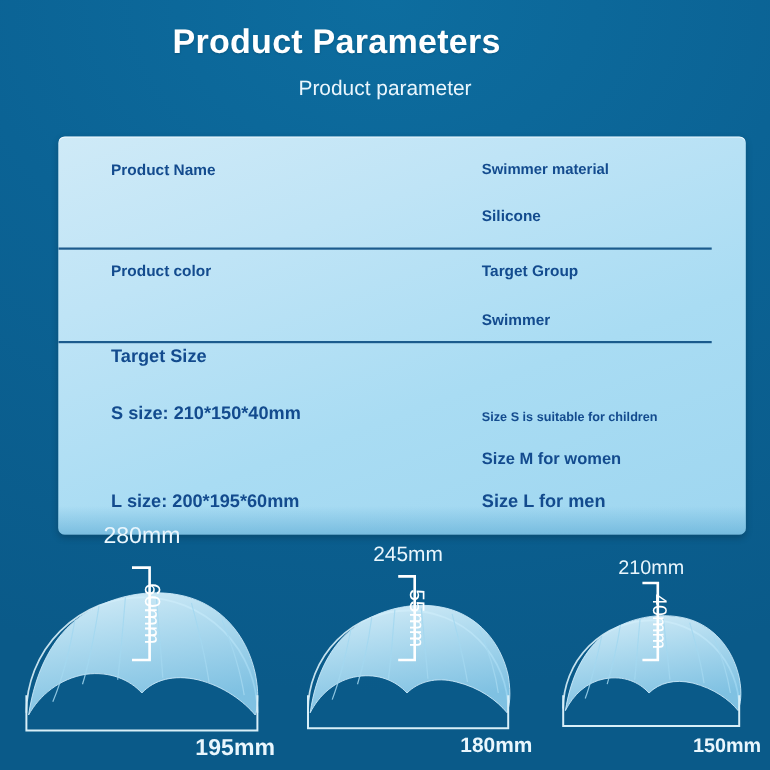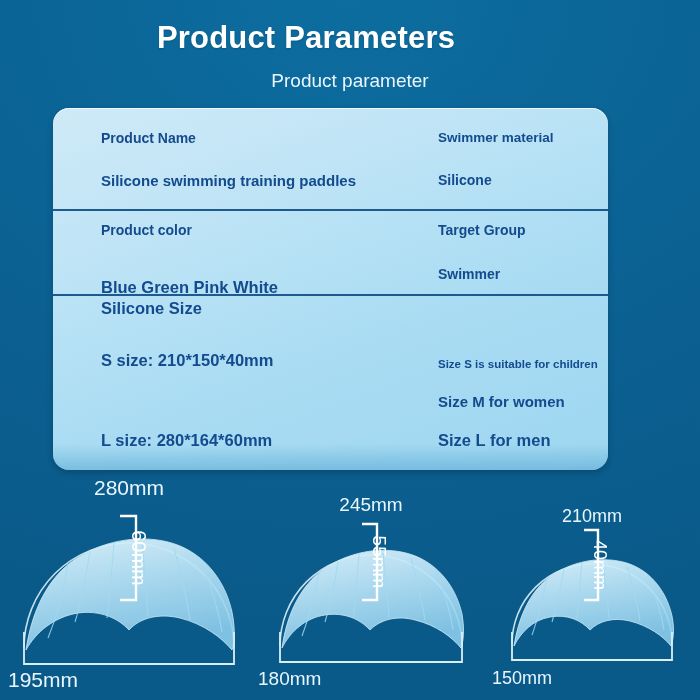--- a/index.html
+++ b/index.html
@@ -24,22 +24,22 @@
     text-shadow:0 1px 2px rgba(0,0,0,.18);
   }
   .subtitle{
     position:absolute;top:70px;left:0;width:700px;
     text-align:center;
     font-size:19px;color:#eaf6fd;font-weight:normal;
   }
 
   
   .card{
-    position:absolute;left:53px;top:108px;width:555px;height:362px;
-    border-radius:16px;
+    position:absolute;left:53px;top:124px;width:625px;height:362px;
+    border-radius:6px;
     background:linear-gradient(160deg,#cfeaf7 0%,#bfe4f6 28%,#a9dcf3 62%,#9ed6f0 100%);
     box-shadow:0 3px 7px rgba(0,0,0,.20), inset 0 1px 0 rgba(255,255,255,.75);
     overflow:hidden;
   }
   .card:after{
     content:"";position:absolute;left:0;right:0;bottom:0;height:26px;
     background:linear-gradient(to bottom, rgba(120,190,225,0) 0%, rgba(84,165,208,.55) 100%);
     pointer-events:none;
   }
 
@@ -72,22 +72,22 @@
   .panel{position:absolute;top:0;height:228px;}
   .panel.p1{left:8px;width:242px;}
   .panel.p2{left:258px;width:226px;}
   .panel.p3{left:492px;width:200px;}
 
   .top-label{
     position:absolute;left:0;width:100%;text-align:center;
     color:#e9f6fd;font-weight:normal;
   }
   .bot-label{
-    position:absolute;left:0;width:100%;text-align:left;
-    color:#e9f6fd;font-weight:normal;
+    position:absolute;left:0;width:100%;text-align:right;
+    color:#e9f6fd;font-weight:bold;
   }
   .p1 .top-label{top:4px;font-size:21px;}
   .p2 .top-label{top:22px;font-size:19px;}
   .p3 .top-label{top:34px;font-size:18px;}
   .p1 .bot-label{top:196px;font-size:21px;}
   .p2 .bot-label{top:196px;font-size:19px;}
   .p3 .bot-label{top:196px;font-size:18px;}
 
   .svgwrap{position:absolute;left:0;top:0;width:100%;height:228px;}
   .vert-label{
@@ -98,36 +98,34 @@
 <body>
 
 <div class="page">
 
   <div class="title">Product Parameters</div>
   <div class="subtitle">Product parameter</div>
 
   <div class="card">
 
     <div class="row lbl c-left t14" style="top:22px;">Product Name</div>
-    <div class="row lbl c-left t15" style="top:64px;">Silicone swimming training paddles</div>
     <div class="row lbl c-right t13" style="top:22px;">Swimmer material</div>
     <div class="row lbl c-right t14" style="top:64px;">Silicone</div>
 
     <div class="divider d1"></div>
 
     <div class="row lbl c-left t14" style="top:114px;">Product color</div>
-    <div class="row lbl c-left t16" style="top:170px;">Blue Green Pink White</div>
     <div class="row lbl c-right t14" style="top:114px;">Target Group</div>
     <div class="row lbl c-right t14" style="top:158px;">Swimmer</div>
 
     <div class="divider d2"></div>
 
-    <div class="row lbl c-left t16" style="top:191px;">Silicone Size</div>
+    <div class="row lbl c-left t16" style="top:191px;">Target Size</div>
     <div class="row lbl c-left t16" style="top:243px;">S size: 210*150*40mm</div>
-    <div class="row lbl c-left t16" style="top:323px;">L size: 280*164*60mm</div>
+    <div class="row lbl c-left t16" style="top:323px;">L size: 200*195*60mm</div>
 
     <div class="row lbl c-right t11" style="top:250px;text-align:center;">Size S is suitable for children</div>
     <div class="row lbl c-right t16" style="top:323px;">Size L for men</div>
     <div class="row lbl c-right t15" style="top:285px;">Size M for women</div>
   </div>
 
   <div class="panels">
 
     <div class="panel p1">
       <div class="top-label">280mm</div>

